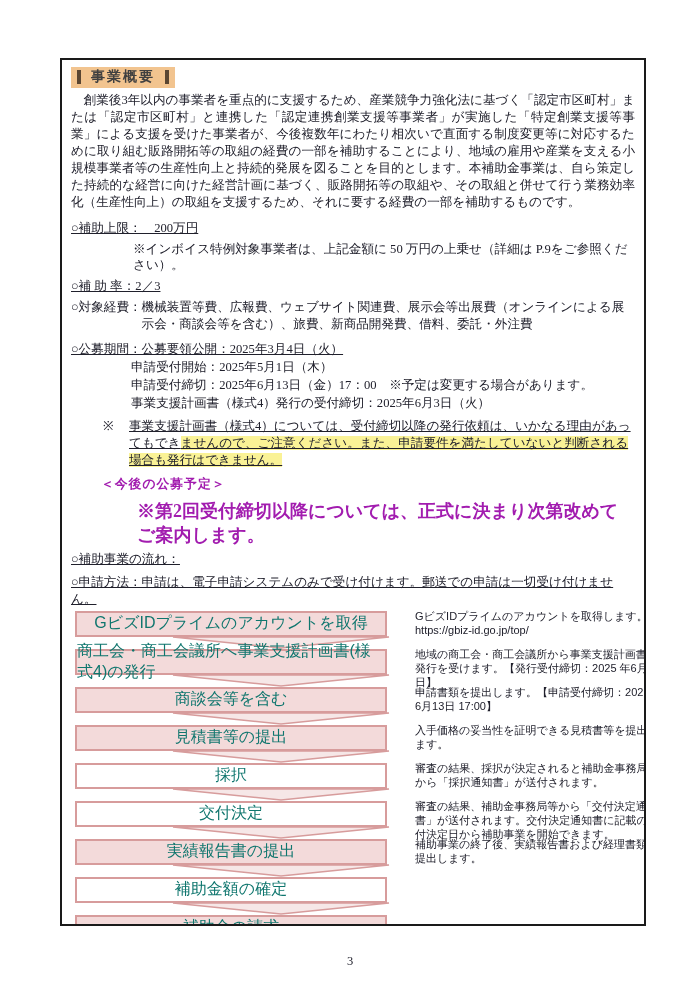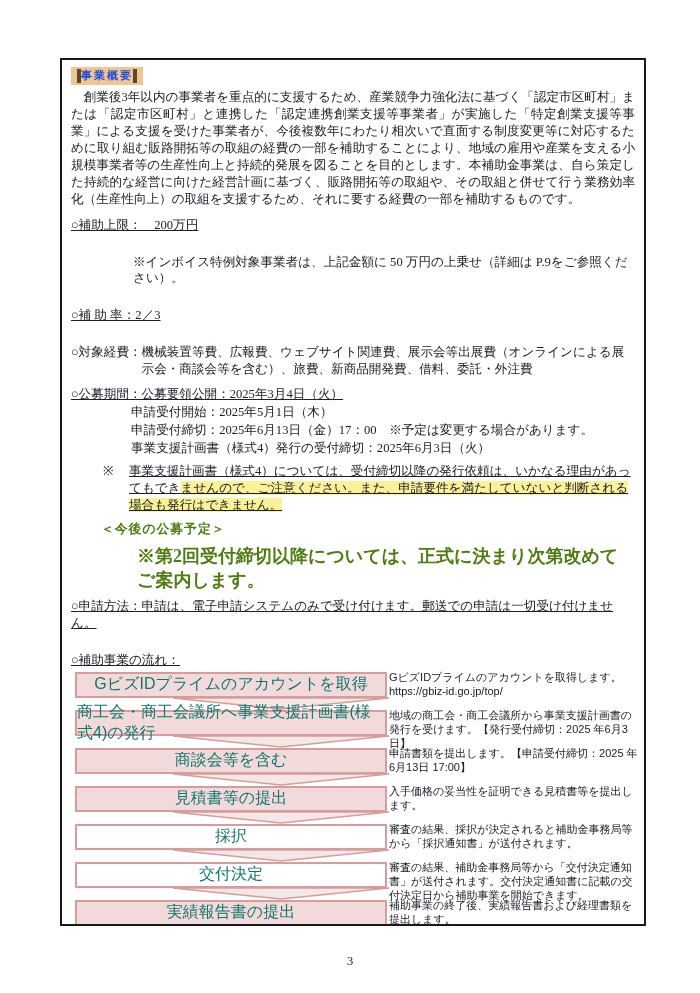--- a/index.html
+++ b/index.html
@@ -11,62 +11,62 @@
   }
   .page { position:absolute; inset:0; background:#ffffff; }
   .frame {
     position:absolute; left:60px; top:58px; width:586px; height:868px;
     border:2px solid #1a1a1a; background:#ffffff;
     padding:7px 9px 6px 9px; overflow:hidden;
   }
   
   .heading-wrap { display:flex; margin-bottom:4px; }
   .heading {
-    display:inline-flex; align-items:center; 
+    display:inline-flex; align-items:center; gap:10px;
     background:#f2c48f; padding:1px 6px 2px 6px;
-    font-weight:bold; font-size:11px; letter-spacing:2px; color:#1d4ed8;
+    font-weight:bold; font-size:14px; letter-spacing:2px; color:#404040;
   }
   .heading .bar { display:inline-block; width:4px; height:14px; background:#5a4632; }
   
   .para {
     font-size:12.6px; line-height:1.35; text-align:justify;
     text-indent:1em; margin-bottom:9px;
   }
   .bullet { font-size:12.6px; line-height:1.33;text-decoration:underline; }
   .indent1 { padding-left:62px; font-size:12.6px; line-height:1.33; }
   .row-label { white-space:nowrap; }
   .hang { display:flex; font-size:12.6px; line-height:1.33; }
   .hang .row-text { flex:1; }
-  .mt2 { margin-top:20px; }
+  .mt2 { margin-top:4px; }
   .mt6 { margin-top:6px; }
   .mt9 { margin-top:9px; }
   .sub-line { padding-left:60px; font-size:12.6px; margin-top:1px; }
   
   .note-row { display:flex; margin-top:6px; font-size:12.6px; line-height:1.33; }
   .note-marker { width:26px; padding-left:32px; box-sizing:content-box; flex:none; }
   .note-text { flex:1; padding-right:4px; }
   .note-text span { text-decoration:underline; }
   .hl { background:#faf296; }
-  .red { color:#4d7c0f; }
+  .red { color:#a21caf; }
   .future-head { padding-left:30px; font-size:12.8px; margin-top:8px; font-weight:bold; letter-spacing:1px;}
   .future-note { padding-left:66px; font-size:18px; margin-top:6px; font-weight:bold; }
   
   .flow { position:relative; margin-top:3px; font-family:"Liberation Sans","DejaVu Sans",sans-serif; }
   .flow-row { position:relative; height:38px; }
   .flow-box {
     position:absolute; left:4px; top:0; width:312px; height:26px;
     border:2px solid #d79c9c; display:flex; align-items:center; justify-content:center;
     font-size:16px; color:#0f766e; background:#ffffff; z-index:2;
   }
   .flow-box.pink { background:#f3dada; }
   .flow-arrow {
     position:absolute; left:100px; top:25px; z-index:1; display:block;
   }
   .flow-note {
-    position:absolute; left:318px; top:-2px; width:252px;
+    position:absolute; left:344px; top:-2px; width:252px;
     font-size:11px; line-height:1.28; color:#20202c; white-space:pre-line;
   }
   .page-number {
     position:absolute; left:0; right:0; bottom:24px; text-align:center;
     font-size:12.5px; color:#20202c;
   }
 </style>
 </head>
 <body>
 
@@ -99,22 +99,22 @@
     <div class="note-row">
       <span class="note-marker">※</span>
       <div class="note-text">
         <span>事業支援計画書（様式4）については、受付締切以降の発行依頼は、いかなる理由があってもでき</span><span class="hl">ませんので、ご注意ください。また、申請要件を満たしていないと判断される場合も発行はできません。</span>
       </div>
     </div>
 
     <div class="future-head red">＜今後の公募予定＞</div>
     <div class="future-note red">※第2回受付締切以降については、正式に決まり次第改めてご案内します。</div>
 
+    <div class="bullet mt2">○補助事業の流れ：</div>
     <div class="bullet mt6">○申請方法：申請は、電子申請システムのみで受け付けます。郵送での申請は一切受け付けません。</div>
-    <div class="bullet mt2">○補助事業の流れ：</div>
 
     <div class="flow">
 
       <div class="flow-row">
         <div class="flow-box pink">GビズIDプライムのアカウントを取得</div>
         <svg class="flow-arrow" width="220" height="13" viewBox="0 0 220 13">
             <polygon points="2,1 218,1 110,12" fill="#f6e7e7" stroke="#d79c9c" stroke-width="1.6"></polygon>
           </svg>
         <div class="flow-note">GビズIDプライムのアカウントを取得します。
 https://gbiz-id.go.jp/top/</div>

